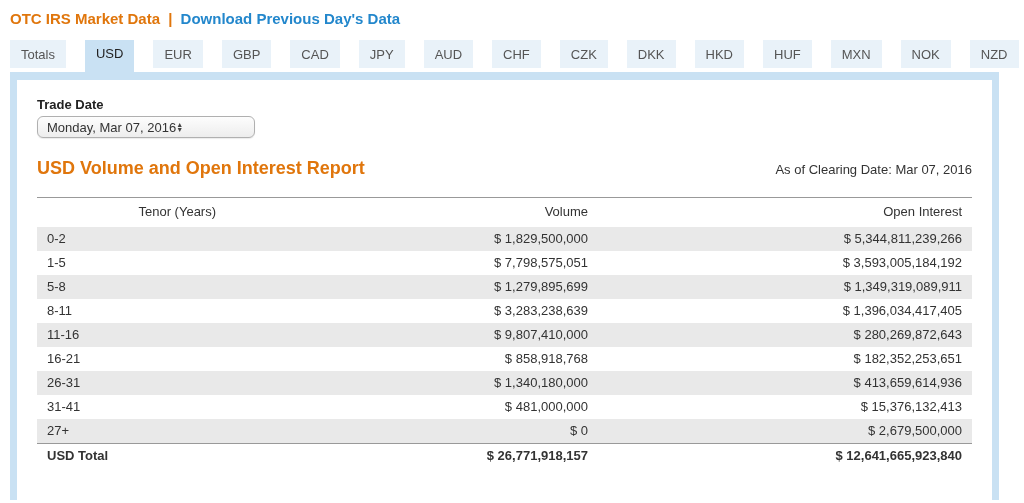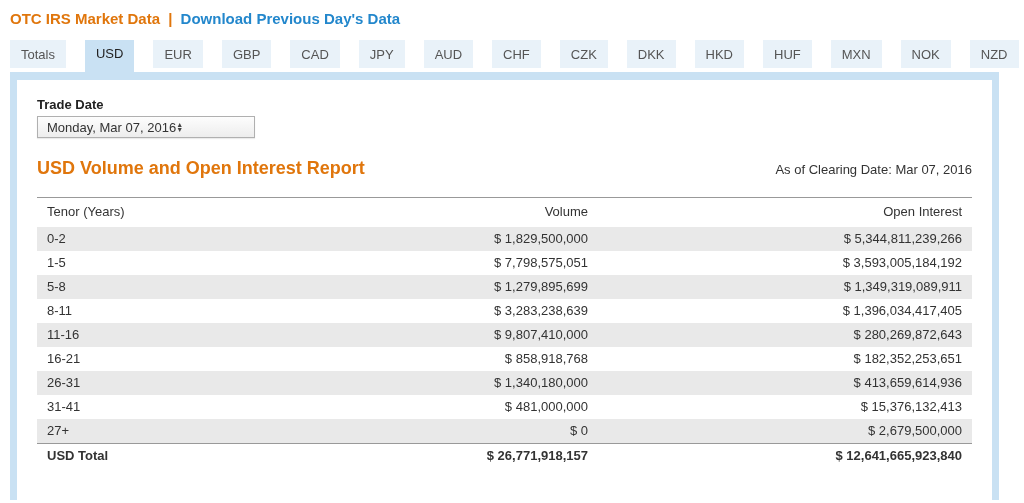--- a/index.html
+++ b/index.html
@@ -21,38 +21,38 @@
   .tab.active { background:#c9e1f3; color:#222; height:40px; margin-bottom:-12px;
     position:relative; z-index:2; align-items:flex-start; padding-top:6px; }
 
   
   .panel { margin:4px 21px 0 10px; border:7px solid #c9e1f3; border-top-width:8px;
     border-bottom:none; background:#fff; height:428px; padding:17px 20px; }
 
   
   .td-label { font-size:13px; font-weight:bold; color:#222; }
   .select { margin-top:4px; width:218px; height:22px; border:1px solid #b0b0b0;
-    border-radius:0; background:linear-gradient(#fdfdfd,#ededed);
+    border-radius:6px; background:linear-gradient(#fdfdfd,#ededed);
     display:flex; align-items:center; 
     padding:0 7px 0 9px; font-size:13px; color:#333; cursor:pointer;
     box-shadow:0 1px 1px rgba(0,0,0,0.08); }
   .select .arrows { display:flex; flex-direction:column; line-height:5px;
     font-size:7px; color:#444; text-align:center; }
 
   
   .secrow { display:flex; justify-content:space-between; align-items:baseline; margin-top:20px; }
   .sec-title { color:#e0760c; font-size:18px; font-weight:bold; }
   .asof { font-size:13px; color:#333; }
 
   
   table.report { width:100%; border-collapse:collapse; margin-top:18px; font-size:13px; }
   table.report col.c1 { width:30%; }
   table.report col.c2 { width:30%; }
   table.report col.c3 { width:40%; }
-  table.report th { font-weight:normal; text-align:left; padding:6px 10px 8px 10px;
+  table.report th { font-weight:normal; text-align:center; padding:6px 10px 8px 10px;
     border-top:1px solid #999; color:#333; }
   table.report th.num, table.report td.num { text-align:right; }
   table.report td { padding:4px 10px 5px 10px; color:#333; }
   tbody tr:nth-child(odd) { background:#e9e9e9; }
   tfoot td { border-top:1px solid #999; font-weight:bold; padding:7px 10px 8px 10px; }
 </style>
 </head>
 <body>
 
 <div class="page">

